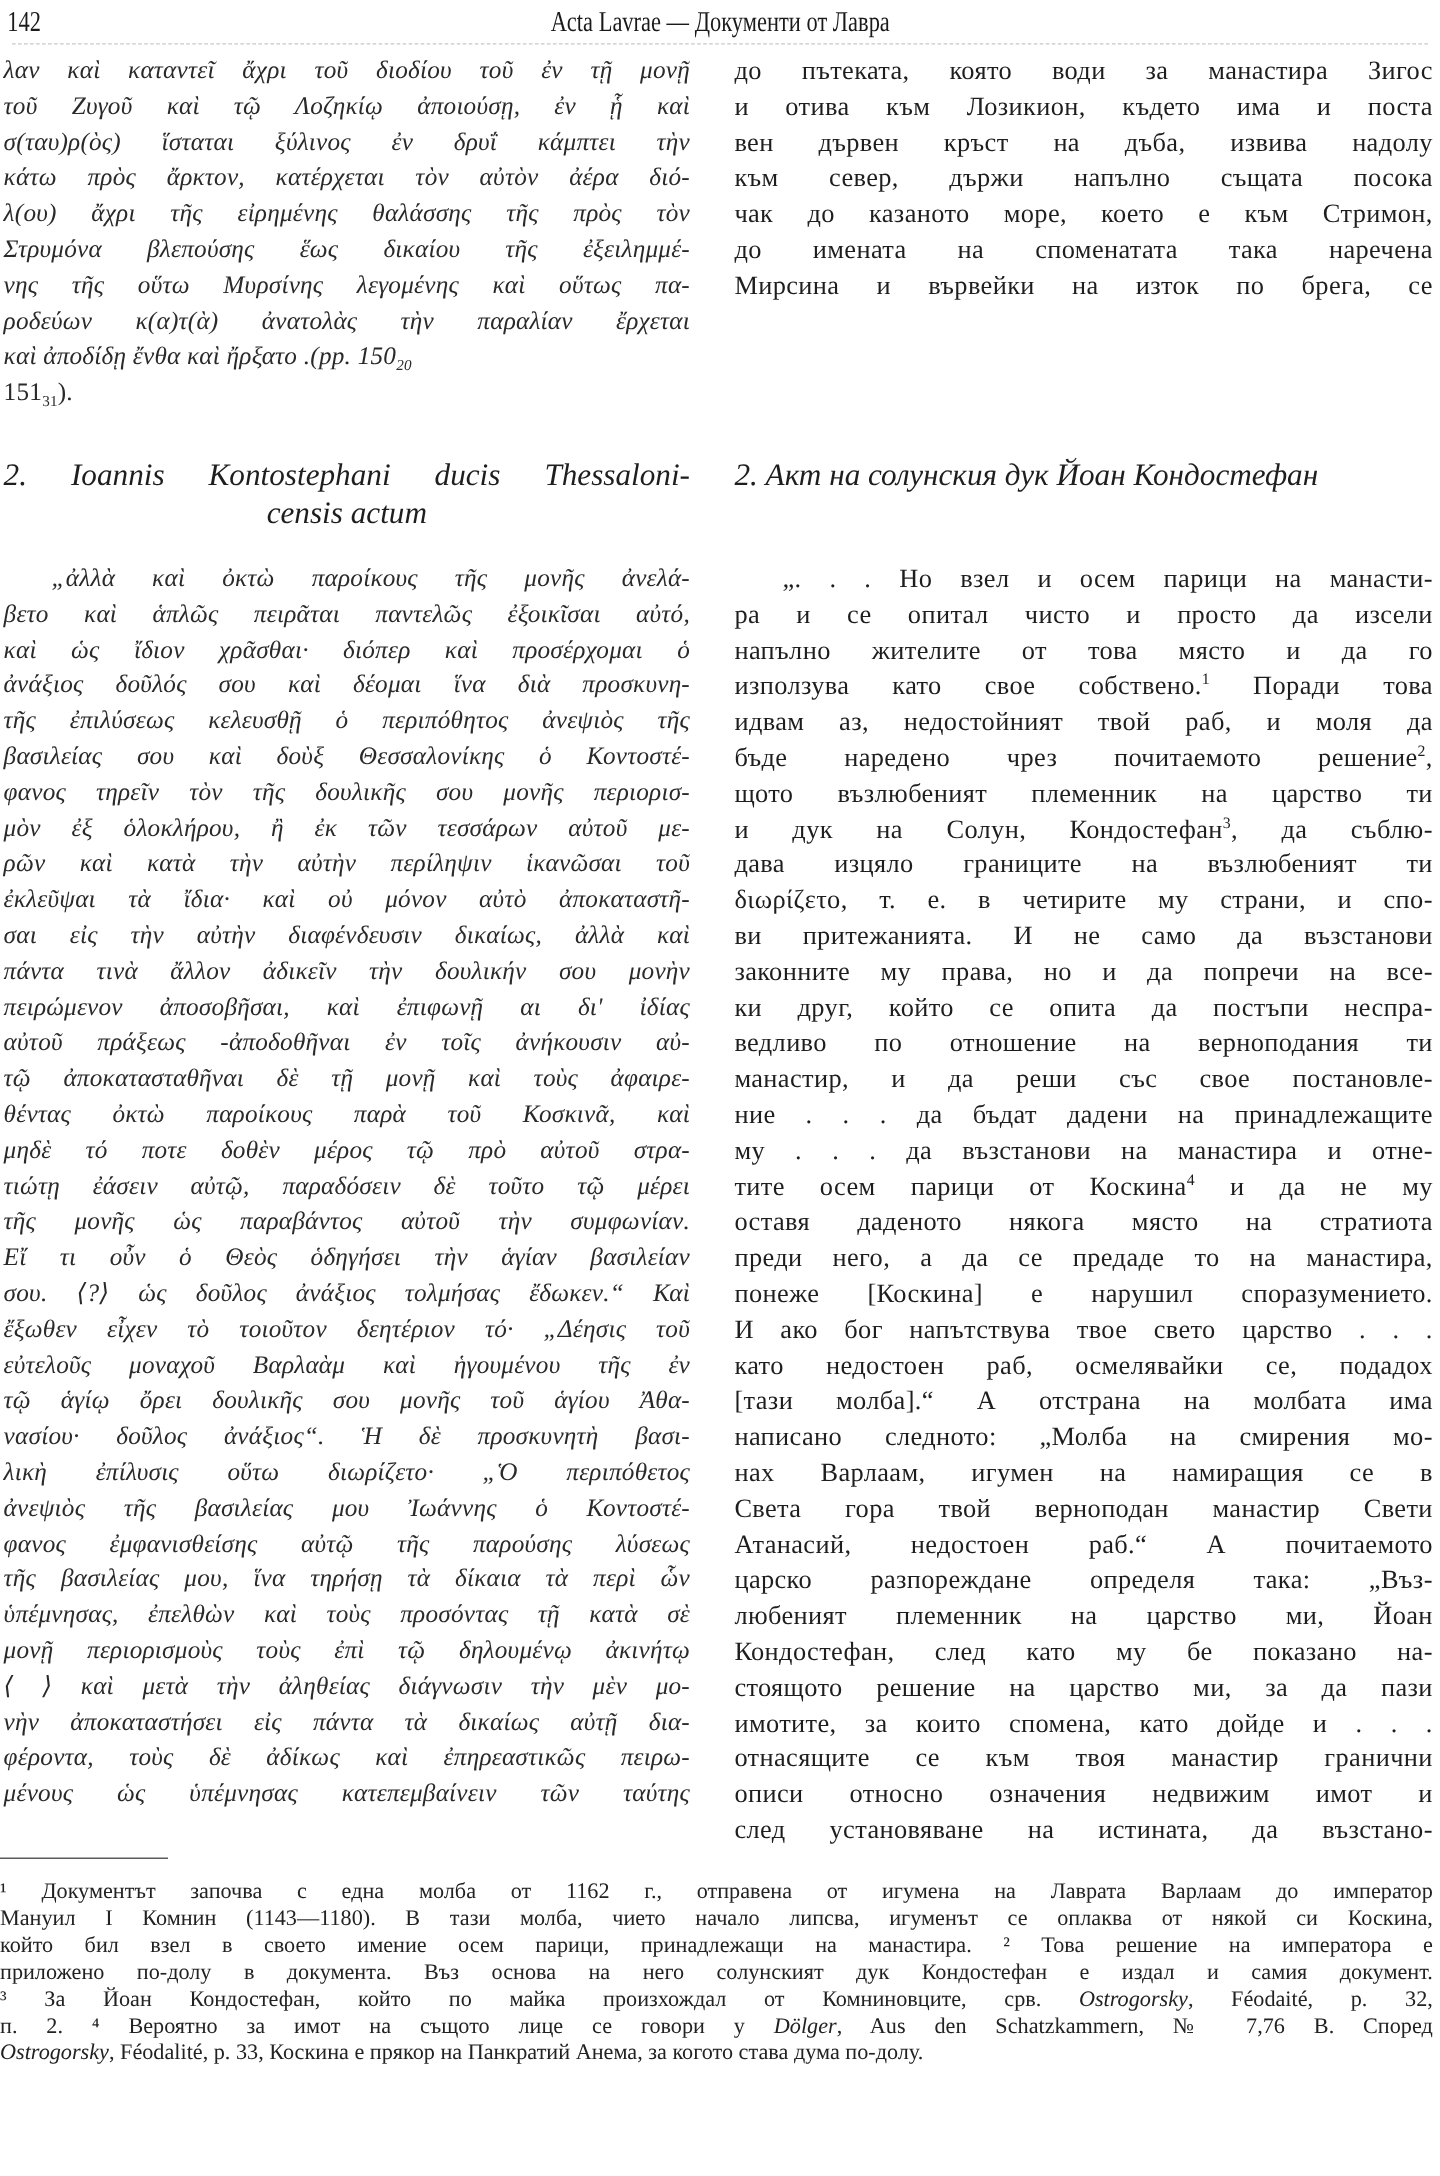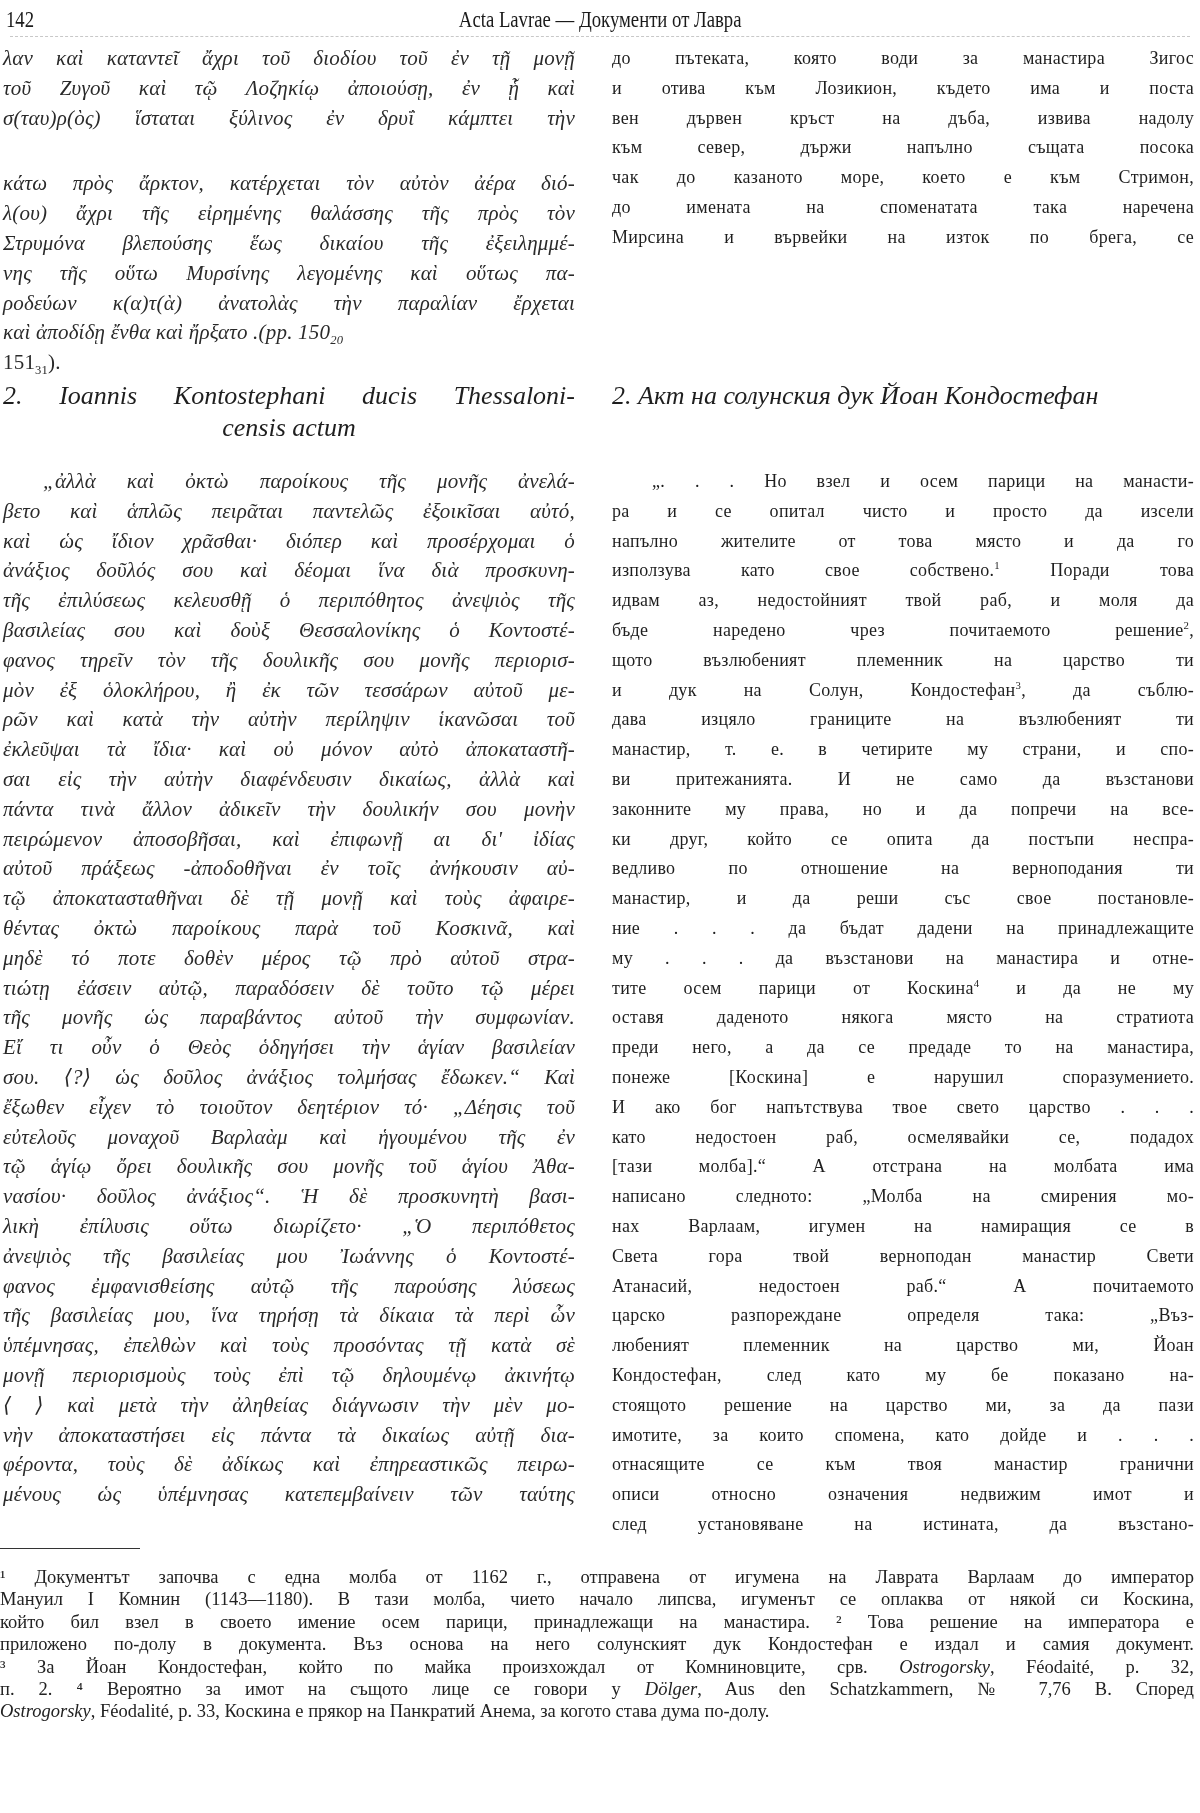--- a/index.html
+++ b/index.html
@@ -16,21 +16,21 @@
   .col { position: absolute; }
   .col-left { left: 3px; width: 572px; }
   .col-right { left: 612px; width: 582px; }
 
   .greek {
     font-family: "Liberation Serif", "DejaVu Serif", serif; font-style: italic;
     font-size: 21px; line-height: 29.8px; color: #2a2a2a; letter-spacing: 0.2px;
   }
   .cyr {
     font-family: "Liberation Serif", "DejaVu Serif", serif;
-    font-size: 18px; line-height: 29.8px; color: #1e1e1e; letter-spacing: 0.3px;
+    font-size: 22px; line-height: 29.8px; color: #1e1e1e; letter-spacing: 0.3px;
   }
   .line { display: block; white-space: nowrap; text-align: justify; text-align-last: justify; }
   .line.last { text-align-last: left; }
   .indent { padding-left: 40px; }
 
   .section-heading {
     position: absolute; font-family: "Liberation Serif", serif; font-style: italic;
     font-size: 26px; line-height: 32px; color: #1e1e1e;
   }
   .heading-left { left: 3px; top: 380px; width: 572px; }
@@ -56,21 +56,21 @@
 <div class="page-header">
   <span class="page-number">142</span>
   <div class="running-title"><span>Acta Lavrae — Документи от Лавра</span></div>
 </div>
 <div class="header-rule"></div>
 
 <div class="col col-left greek" style="top:44px;" id="b1g">
     <span class="line" style="font-style: italic;"><span>λαν καὶ καταντεῖ ἄχρι τοῦ διοδίου τοῦ ἐν τῇ μονῇ</span></span>
     <span class="line" style=""><span>τοῦ Ζυγοῦ καὶ τῷ Λοζηκίῳ ἀποιούσῃ, ἐν ᾗ καὶ</span></span>
     <span class="line" style="font-style: italic;"><span>σ(ταυ)ρ(ὸς) ἵσταται ξύλινος ἐν δρυΐ κάμπτει τὴν</span></span>
-    <span class="line" style="font-style: italic; margin-top: 36px;"><span>κάτω πρὸς ἄρκτον, κατέρχεται τὸν αὐτὸν ἀέρα διό-</span></span>
+    <span class="line" style="font-style: italic;"><span>κάτω πρὸς ἄρκτον, κατέρχεται τὸν αὐτὸν ἀέρα διό-</span></span>
     <span class="line" style="font-style: italic;"><span>λ(ου) ἄχρι τῆς εἰρημένης θαλάσσης τῆς πρὸς τὸν</span></span>
     <span class="line" style="font-style: italic;"><span>Στρυμόνα βλεπούσης ἕως δικαίου τῆς ἐξειλημμέ-</span></span>
     <span class="line" style="font-style: italic;"><span>νης τῆς οὕτω Μυρσίνης λεγομένης καὶ οὕτως πα-</span></span>
     <span class="line" style="font-style: italic;"><span>ροδεύων κ(α)τ(ὰ) ἀνατολὰς τὴν παραλίαν ἔρχεται</span></span>
     <span class="line last" style="font-style: italic;"><span>καὶ ἀποδίδῃ ἔνθα καὶ ἤρξατο .(pp. 150</span><sub>20</sub></span>
     <span class="line last" style="font-style: normal;"><span>151</span><sub>31</sub><span>).</span></span>
   </div>
 <div class="col col-right cyr" style="top:44px;" id="b1b">
     <span class="line"><span>до пътеката, която води за манастира Зигос</span></span>
     <span class="line"><span>и отива към Лозикион, където има и поста</span></span>
@@ -127,21 +127,21 @@
 <div class="col col-right cyr" style="top:467px;" id="s2b">
     <span class="line indent"><span>„. . . Но взел и осем парици на манасти-</span></span>
     <span class="line"><span>ра и се опитал чисто и просто да изсели</span></span>
     <span class="line"><span>напълно жителите от това място и да го</span></span>
     <span class="line"><span>използува като свое собствено.</span><sup>1</sup><span> Поради това</span></span>
     <span class="line"><span>идвам аз, недостойният твой раб, и моля да</span></span>
     <span class="line"><span>бъде наредено чрез почитаемото решение</span><sup>2</sup><span>,</span></span>
     <span class="line"><span>щото възлюбеният племенник на царство ти</span></span>
     <span class="line"><span>и дук на Солун, Кондостефан</span><sup>3</sup><span>, да съблю-</span></span>
     <span class="line"><span>дава изцяло границите на възлюбеният ти</span></span>
-    <span class="line"><span>манастир, т. е. в четирите му страни, и спо-</span></span>
+    <span class="line"><span>διωρίζετο, т. е. в четирите му страни, и спо-</span></span>
     <span class="line"><span>ви притежанията. И не само да възстанови</span></span>
     <span class="line"><span>законните му права, но и да попречи на все-</span></span>
     <span class="line"><span>ки друг, който се опита да постъпи неспра-</span></span>
     <span class="line"><span>ведливо по отношение на верноподания ти</span></span>
     <span class="line"><span>манастир, и да реши със свое постановле-</span></span>
     <span class="line"><span>ние . . . да бъдат дадени на принадлежащите</span></span>
     <span class="line"><span>му . . . да възстанови на манастира и отне-</span></span>
     <span class="line"><span>тите осем парици от Коскина</span><sup>4</sup><span> и да не му</span></span>
     <span class="line"><span>оставя даденото някога място на стратиота</span></span>
     <span class="line"><span>преди него, а да се предаде то на манастира,</span></span>

